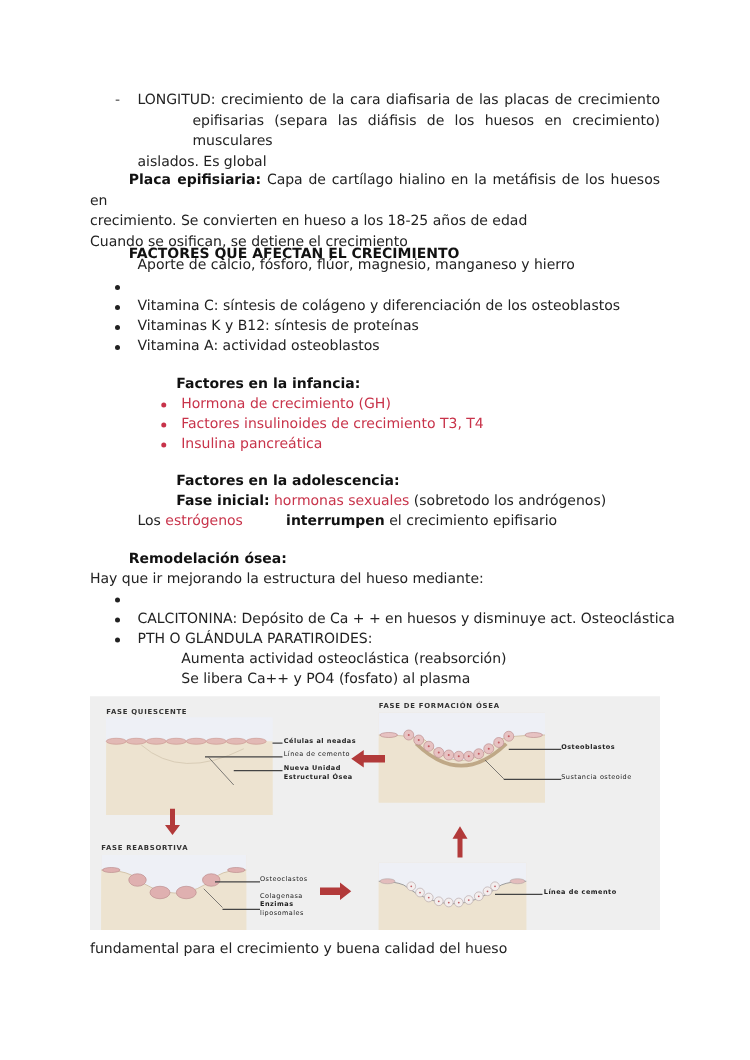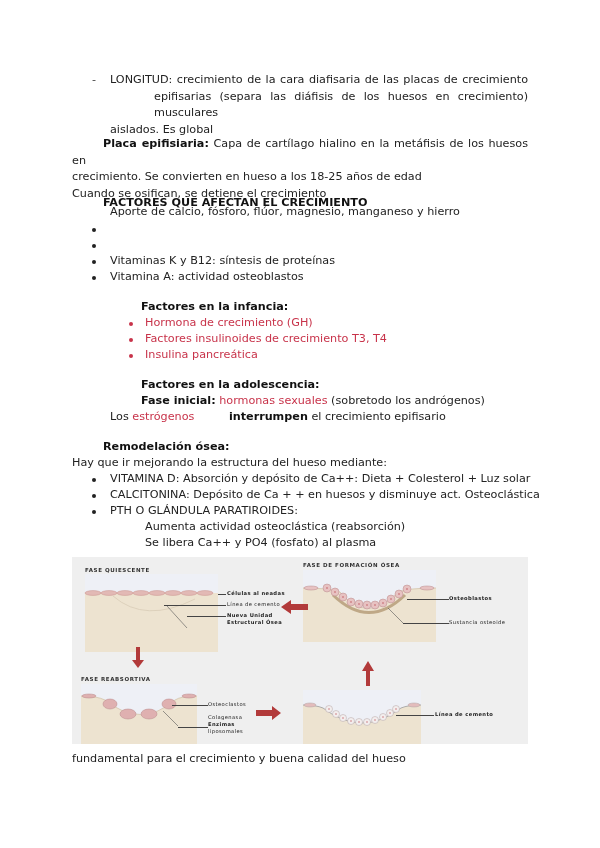--- a/index.html
+++ b/index.html
@@ -42,20 +42,21 @@
     </div>
     <div>crecimiento. Se convierten en hueso a los 18-25 años de edad</div>
     <div>Cuando se osifican, se detiene el crecimiento</div>
   </div>
 
   <div class="abs b" style="left:72px;top:195px;">FACTORES QUE AFECTAN EL CRECIMIENTO</div>
 
   <span class="bullet" style="left:92px;top:228px;"></span>
   <div class="abs" style="left:110px;top:204px;">Aporte de calcio, fósforo,  flúor, magnesio, manganeso y hierro</div>
   <span class="bullet" style="left:92px;top:244px;"></span>
+  <div class="abs" style="left:110px;top:237px;">Vitamina C: síntesis de colágeno y diferenciación de los osteoblastos</div>
   <span class="bullet" style="left:92px;top:260px;"></span>
   <div class="abs" style="left:110px;top:253px;">Vitaminas K y B12: síntesis de proteínas</div>
   <span class="bullet" style="left:92px;top:276px;"></span>
   <div class="abs" style="left:110px;top:269px;">Vitamina A: actividad osteoblastos</div>
 
   <div class="abs b" style="left:110px;top:299px;">Factores en la infancia:</div>
   <span class="bullet red-b" style="left:129px;top:322px;"></span>
   <div class="abs red" style="left:145px;top:315px;">Hormona de crecimiento (GH)</div>
   <span class="bullet red-b" style="left:129px;top:338px;"></span>
   <div class="abs red" style="left:145px;top:331px;">Factores insulinoides de crecimiento T3, T4</div>
@@ -71,21 +72,20 @@
   <div class="abs" style="left:110px;top:409px;">
     <span>Los</span>
     <span class="red">estrógenos</span>
     <span class="b">interrumpen</span>
     <span>el crecimiento epifisario</span>
   </div>
 
   <div class="abs b" style="left:72px;top:439px;">Remodelación ósea:</div>
   <div class="abs" style="left:72px;top:455px;">Hay que ir mejorando la estructura del hueso mediante:</div>
   <span class="bullet" style="left:92px;top:478px;"></span>
-  <div class="abs" style="left:110px;top:471px;">VITAMINA D: Absorción y depósito de Ca++: Dieta + Colesterol + Luz solar</div>
   <span class="bullet" style="left:92px;top:494px;"></span>
   <div class="abs" style="left:110px;top:487px;">CALCITONINA: Depósito de Ca + + en huesos y disminuye act. Osteoclástica</div>
   <span class="bullet" style="left:92px;top:510px;"></span>
   <div class="abs" style="left:110px;top:503px;">PTH O GLÁNDULA PARATIROIDES:</div>
   <div class="abs" style="left:145px;top:519px;">Aumenta actividad osteoclástica (reabsorción)</div>
   <div class="abs" style="left:145px;top:535px;">Se libera Ca++ y PO4 (fosfato) al plasma</div>
 
   <div class="diagram">
 
     <div class="plabel" style="left:13px;top:10px;">FASE QUIESCENTE</div>

